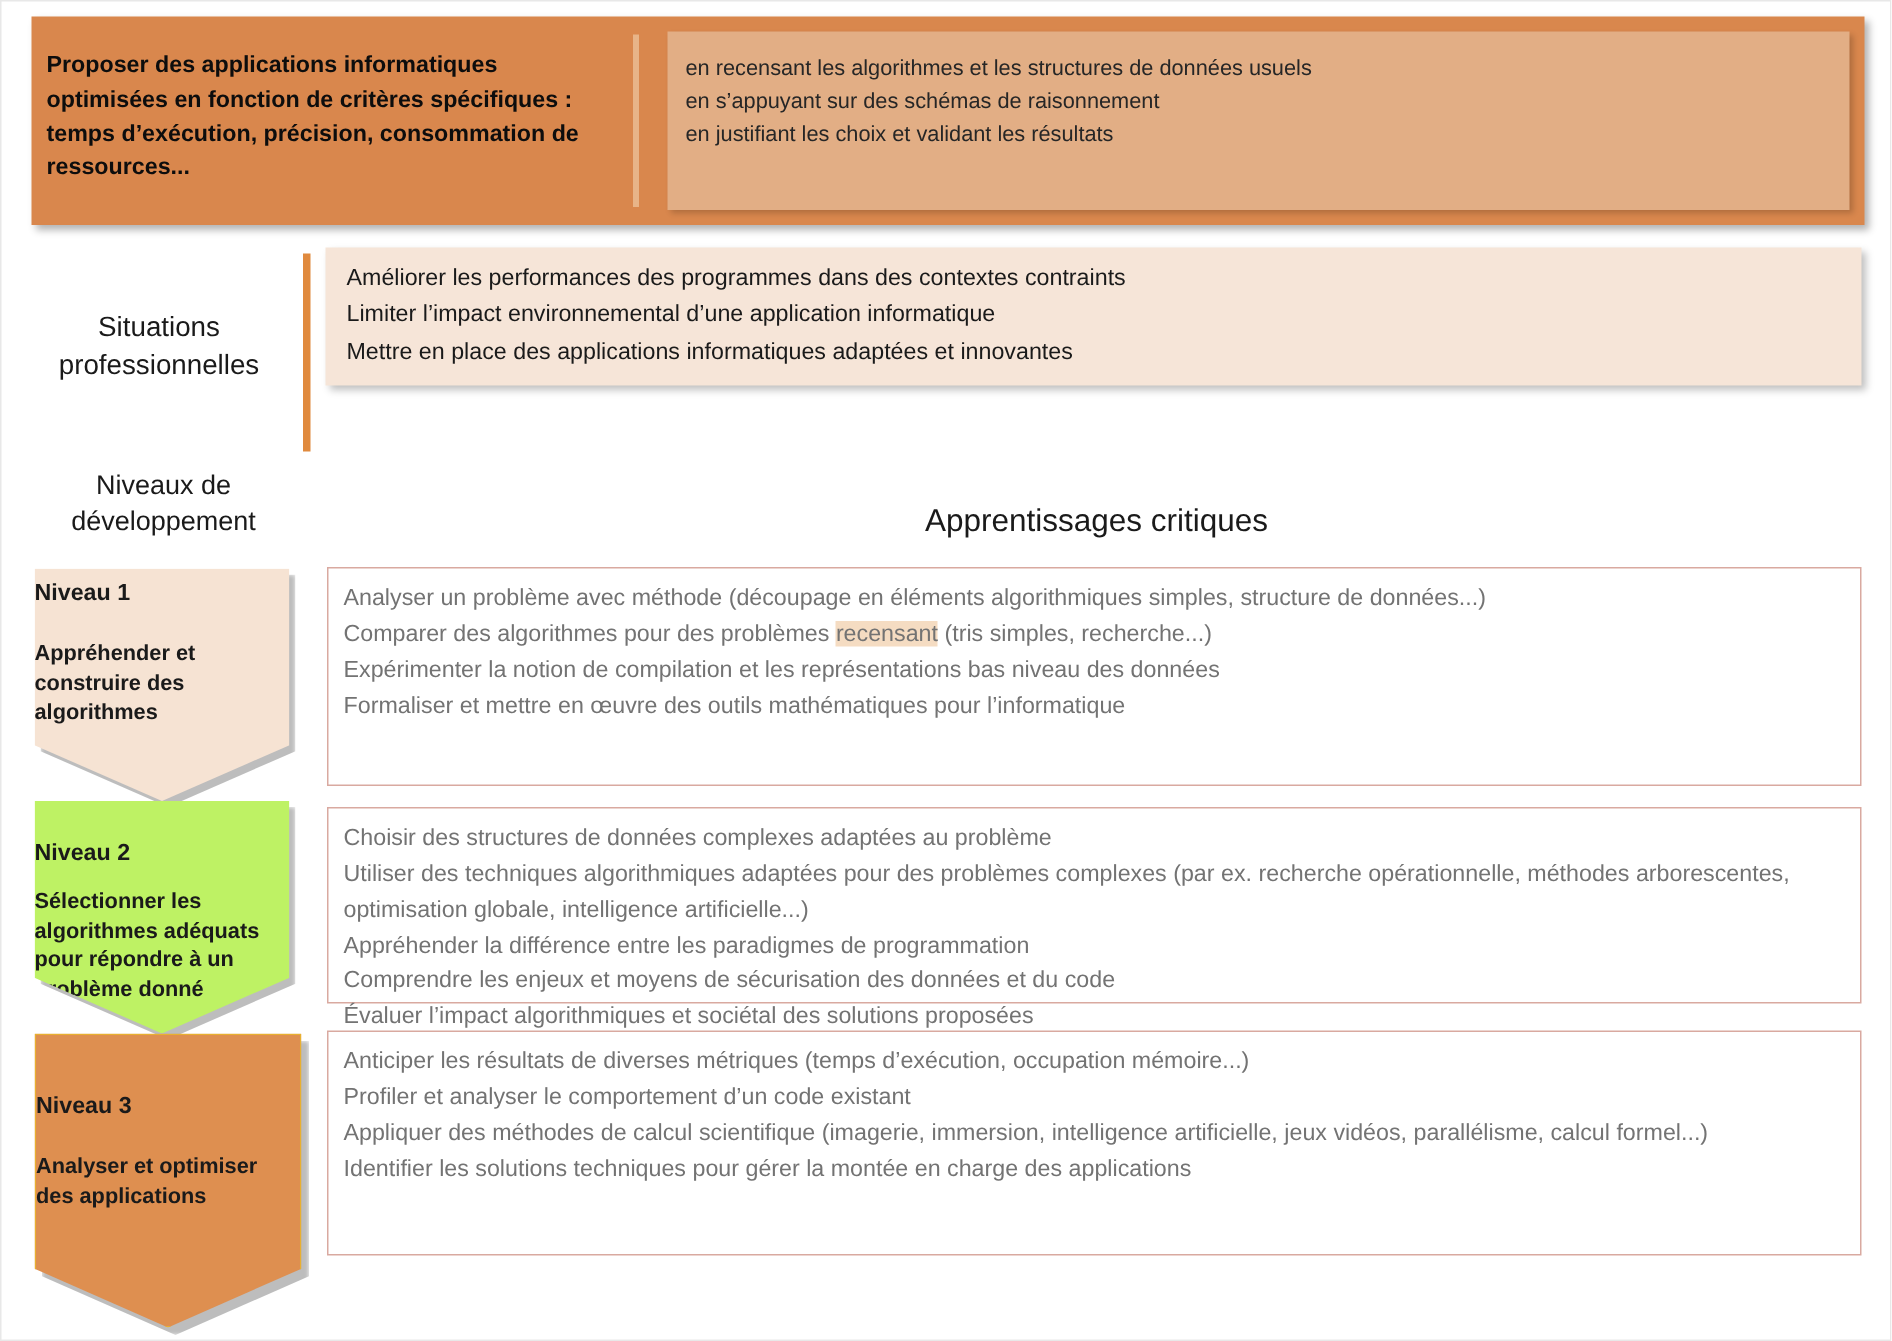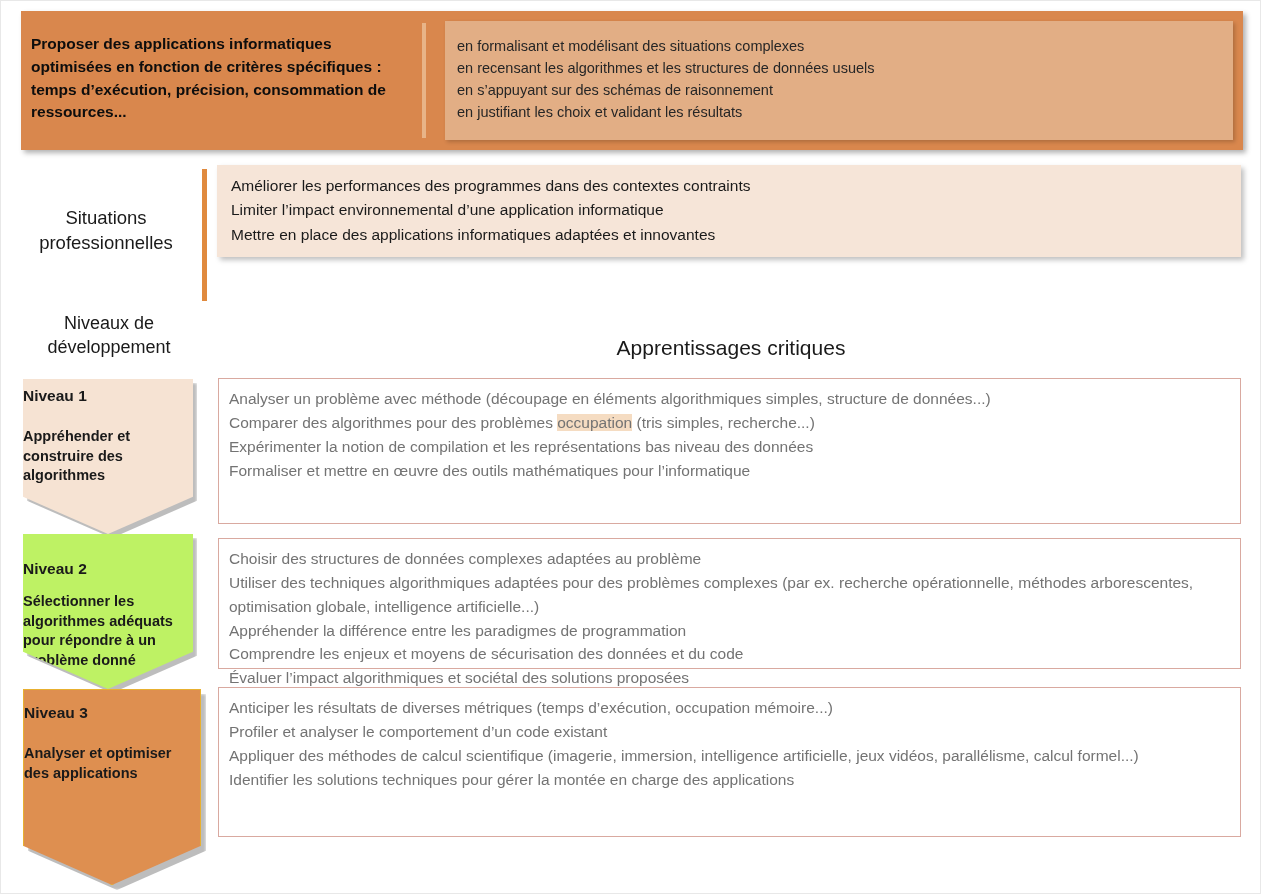--- a/index.html
+++ b/index.html
@@ -169,21 +169,21 @@
     background: #de8f50;
     border: 1.5px solid #e8b030;
     -webkit-clip-path: polygon(0 0, 100% 0, 100% 80%, 50% 100%, 0 80%);
     clip-path: polygon(0 0, 100% 0, 100% 80%, 50% 100%, 0 80%);
   }
   #chev3-sh {
     left: 27px; top: 693px; width: 178px; height: 196px;
     -webkit-clip-path: polygon(0 0, 100% 0, 100% 80%, 50% 100%, 0 80%);
     clip-path: polygon(0 0, 100% 0, 100% 80%, 50% 100%, 0 80%);
   }
-  #chev3 .chevron-title { margin-top: 14px; }
+  #chev3 .chevron-title { margin-top: 39px; }
   #chev3 .chevron-desc { margin-top: 22px; }
 
   
   .outcome-box {
     position: absolute;
     background: #ffffff;
     border: 1px solid #d9a9a0;
     box-sizing: border-box;
     padding: 8px 10px 0 10px;
   }
@@ -201,21 +201,20 @@
 </style>
 </head>
 <body>
 
 <div class="page">
 
   <div class="competency-band">
     <div class="competency-title">Proposer des applications informatiques optimisées en fonction de critères spécifiques : temps d’exécution, précision, consommation de ressources...</div>
     <div class="competency-divider"></div>
     <div class="competency-modalities">
-      <div class="modality-line">en formalisant et modélisant des situations complexes</div>
       <div class="modality-line">en recensant les algorithmes et les structures de données usuels</div>
       <div class="modality-line">en s’appuyant sur des schémas de raisonnement</div>
       <div class="modality-line">en justifiant les choix et validant les résultats</div>
     </div>
   </div>
 
   <div class="sp-label">Situations professionnelles</div>
   <div class="sp-bar"></div>
   <div class="sp-box">
     <div class="sp-line">Améliorer les performances des programmes dans des contextes contraints</div>
@@ -229,21 +228,21 @@
   <div class="chevron-shadow" id="chev1-sh"></div>
   <div class="chevron" id="chev1">
     <div class="chevron-title">Niveau 1</div>
     <div class="chevron-desc">Appréhender et construire des algorithmes</div>
   </div>
   <div class="outcome-box" id="box1">
     <div class="outcome-line">
       <span>Analyser un problème avec méthode (découpage en éléments algorithmiques simples, structure de données...)</span>
     </div>
     <div class="outcome-line">
-      <span>Comparer des algorithmes pour des problèmes </span><span class="hl">occupation</span><span> (tris simples, recherche...)</span>
+      <span>Comparer des algorithmes pour des problèmes </span><span class="hl">recensant</span><span> (tris simples, recherche...)</span>
     </div>
     <div class="outcome-line">
       <span>Expérimenter la notion de compilation et les représentations bas niveau des données</span>
     </div>
     <div class="outcome-line">
       <span>Formaliser et mettre en œuvre des outils mathématiques pour l’informatique</span>
     </div>
   </div>
 
   <div class="chevron-shadow" id="chev2-sh"></div>

